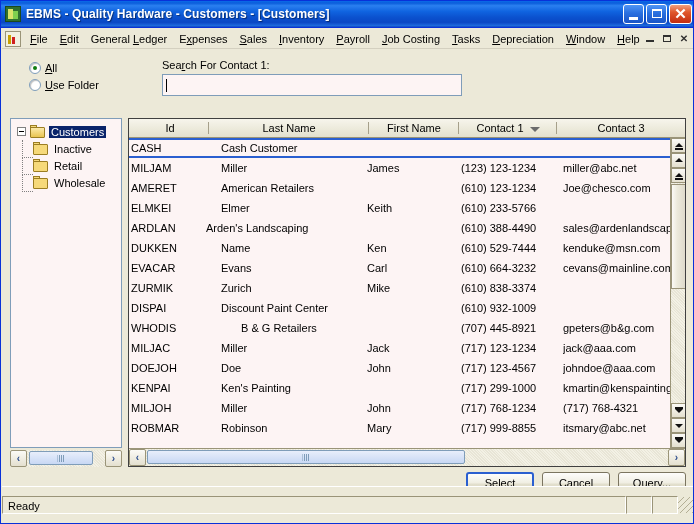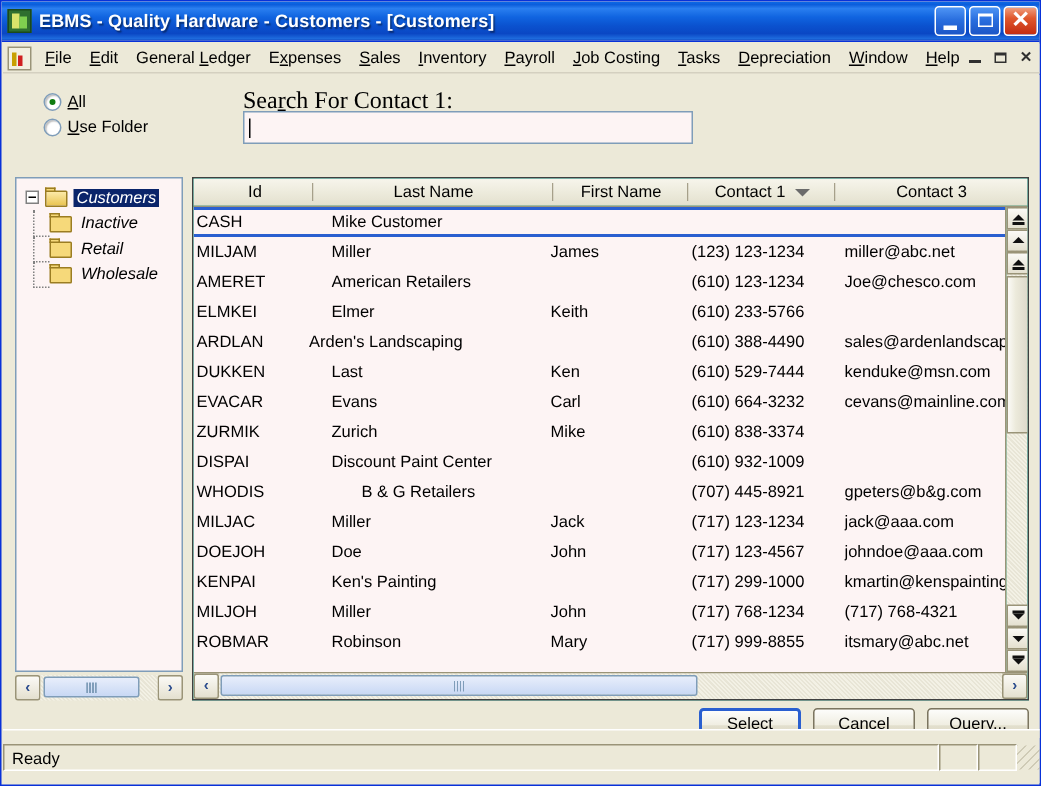--- a/index.html
+++ b/index.html
@@ -229,22 +229,21 @@
     width: 4px; height: 4px;
     border-radius: 50%;
     background: #107c10;
   }
   .radio-label { font-size: 11px; white-space: nowrap; }
   .radio-label u { text-decoration: underline; }
 
   .search-label {
     position: absolute;
     left: 146px; top: 9px;
-    font-size: 16px;
-    font-family: Liberation Serif, serif;
+    font-size: 11px;
   }
   .search-label u { text-decoration: underline; }
   .search-box {
     position: absolute;
     left: 146px; top: 24px;
     width: 300px; height: 22px;
     box-sizing: border-box;
     background: #fdf4f4;
     border: 1px solid #7f9db9;
     display: flex;
@@ -328,21 +327,21 @@
     left: 0; top: 0;
     width: 7px; height: 3px;
     background: #f6d97a;
     border: 1px solid #9b7d22;
     border-bottom: 0;
     box-sizing: border-box;
   }
   .folder.open .body {
     background: linear-gradient(to bottom, #fce9a8 0%, #e9c451 100%);
   }
-  .tree-label { padding: 0 2px; font-style: italic; }
+  .tree-label { padding: 0 2px; }
   .tree-node.selected .tree-label {
     background: #0a246a;
     color: #ffffff;
   }
 
   .tree-hscroll {
     position: absolute;
     left: 8px; top: 400px;
     width: 112px; height: 17px;
     box-sizing: border-box;
@@ -690,21 +689,21 @@
       <div class="grid-header" id="grid-header">
           <div class="hcell" style="left: 2px; width: 78px;"><span>Id</span><span class="sep"></span></div>
           <div class="hcell" style="left: 80px; width: 160px;"><span>Last Name</span><span class="sep"></span></div>
           <div class="hcell" style="left: 240px; width: 90px;"><span>First Name</span><span class="sep"></span></div>
           <div class="hcell" style="left: 330px; width: 98px;"><span>Contact 1</span><span class="sort-arrow"></span><span class="sep"></span></div>
           <div class="hcell" style="left: 428px; width: 128px;"><span>Contact 3</span></div>
         </div>
       <div class="grid-body" id="grid-body">
           <div class="grow current">
             <span class="gcell" style="left: 2px; width: 76px;">CASH</span>
-            <span class="gcell" style="left: 92px; width: 140px;">Mike Customer</span>
+            <span class="gcell" style="left: 92px; width: 140px;">Cash Customer</span>
             <span class="gcell" style="left: 238px; width: 90px;"></span>
             <span class="gcell" style="left: 332px; width: 92px;"></span>
             <span class="gcell" style="left: 434px; width: 150px;"></span>
           </div>
           <div class="grow">
             <span class="gcell" style="left: 2px; width: 76px;">MILJAM</span>
             <span class="gcell" style="left: 92px; width: 140px;">Miller</span>
             <span class="gcell" style="left: 238px; width: 90px;">James</span>
             <span class="gcell" style="left: 332px; width: 92px;">(123) 123-1234</span>
             <span class="gcell" style="left: 434px; width: 150px;">miller@abc.net</span>
@@ -725,21 +724,21 @@
           </div>
           <div class="grow">
             <span class="gcell" style="left: 2px; width: 76px;">ARDLAN</span>
             <span class="gcell" style="left: 77px; width: 140px;">Arden's Landscaping</span>
             <span class="gcell" style="left: 238px; width: 90px;"></span>
             <span class="gcell" style="left: 332px; width: 92px;">(610) 388-4490</span>
             <span class="gcell" style="left: 434px; width: 150px;">sales@ardenlandscaping.com</span>
           </div>
           <div class="grow">
             <span class="gcell" style="left: 2px; width: 76px;">DUKKEN</span>
-            <span class="gcell" style="left: 92px; width: 140px;">Last</span>
+            <span class="gcell" style="left: 92px; width: 140px;">Name</span>
             <span class="gcell" style="left: 238px; width: 90px;">Ken</span>
             <span class="gcell" style="left: 332px; width: 92px;">(610) 529-7444</span>
             <span class="gcell" style="left: 434px; width: 150px;">kenduke@msn.com</span>
           </div>
           <div class="grow">
             <span class="gcell" style="left: 2px; width: 76px;">EVACAR</span>
             <span class="gcell" style="left: 92px; width: 140px;">Evans</span>
             <span class="gcell" style="left: 238px; width: 90px;">Carl</span>
             <span class="gcell" style="left: 332px; width: 92px;">(610) 664-3232</span>
             <span class="gcell" style="left: 434px; width: 150px;">cevans@mainline.com</span>

